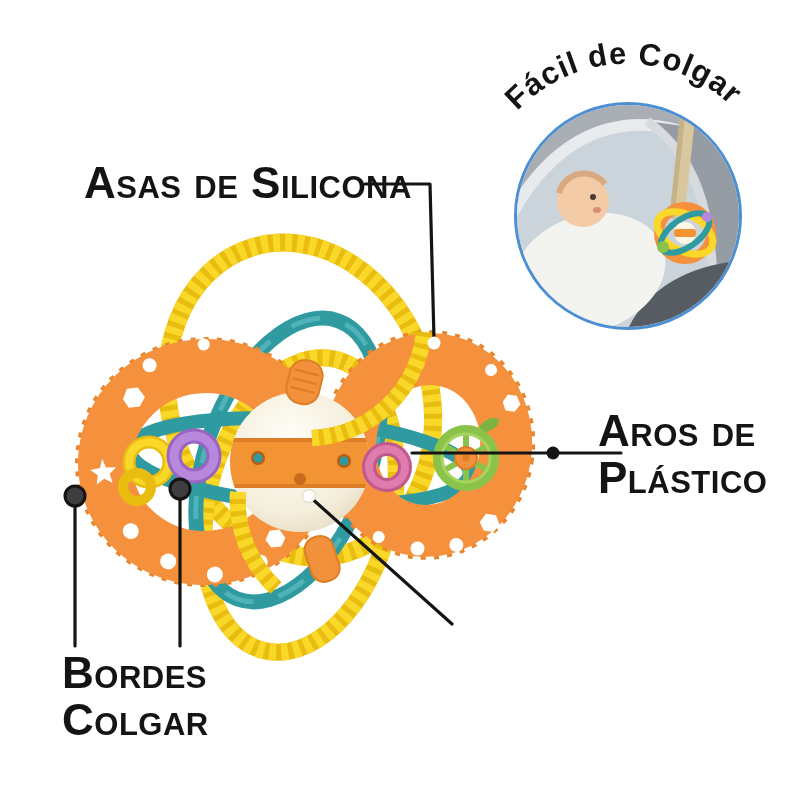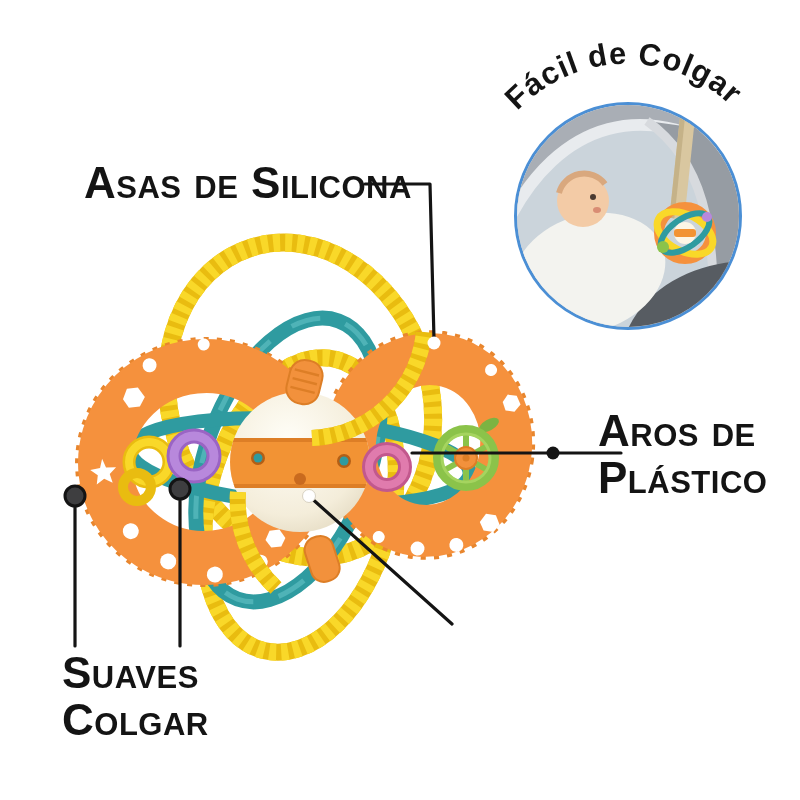--- a/index.html
+++ b/index.html
@@ -198,17 +198,17 @@
     <span>Asas de Silicona</span>
   </div>
 
   <div id="label-aros" class="callout-label">
     <span>Aros de</span>
     <span>Plástico</span>
   </div>
 
 
   <div id="label-bordes" class="callout-label">
-    <span>Suaves</span>
+    <span>Bordes</span>
     <span>Colgar</span>
   </div>
 
 </div>
 
 </body></html>

